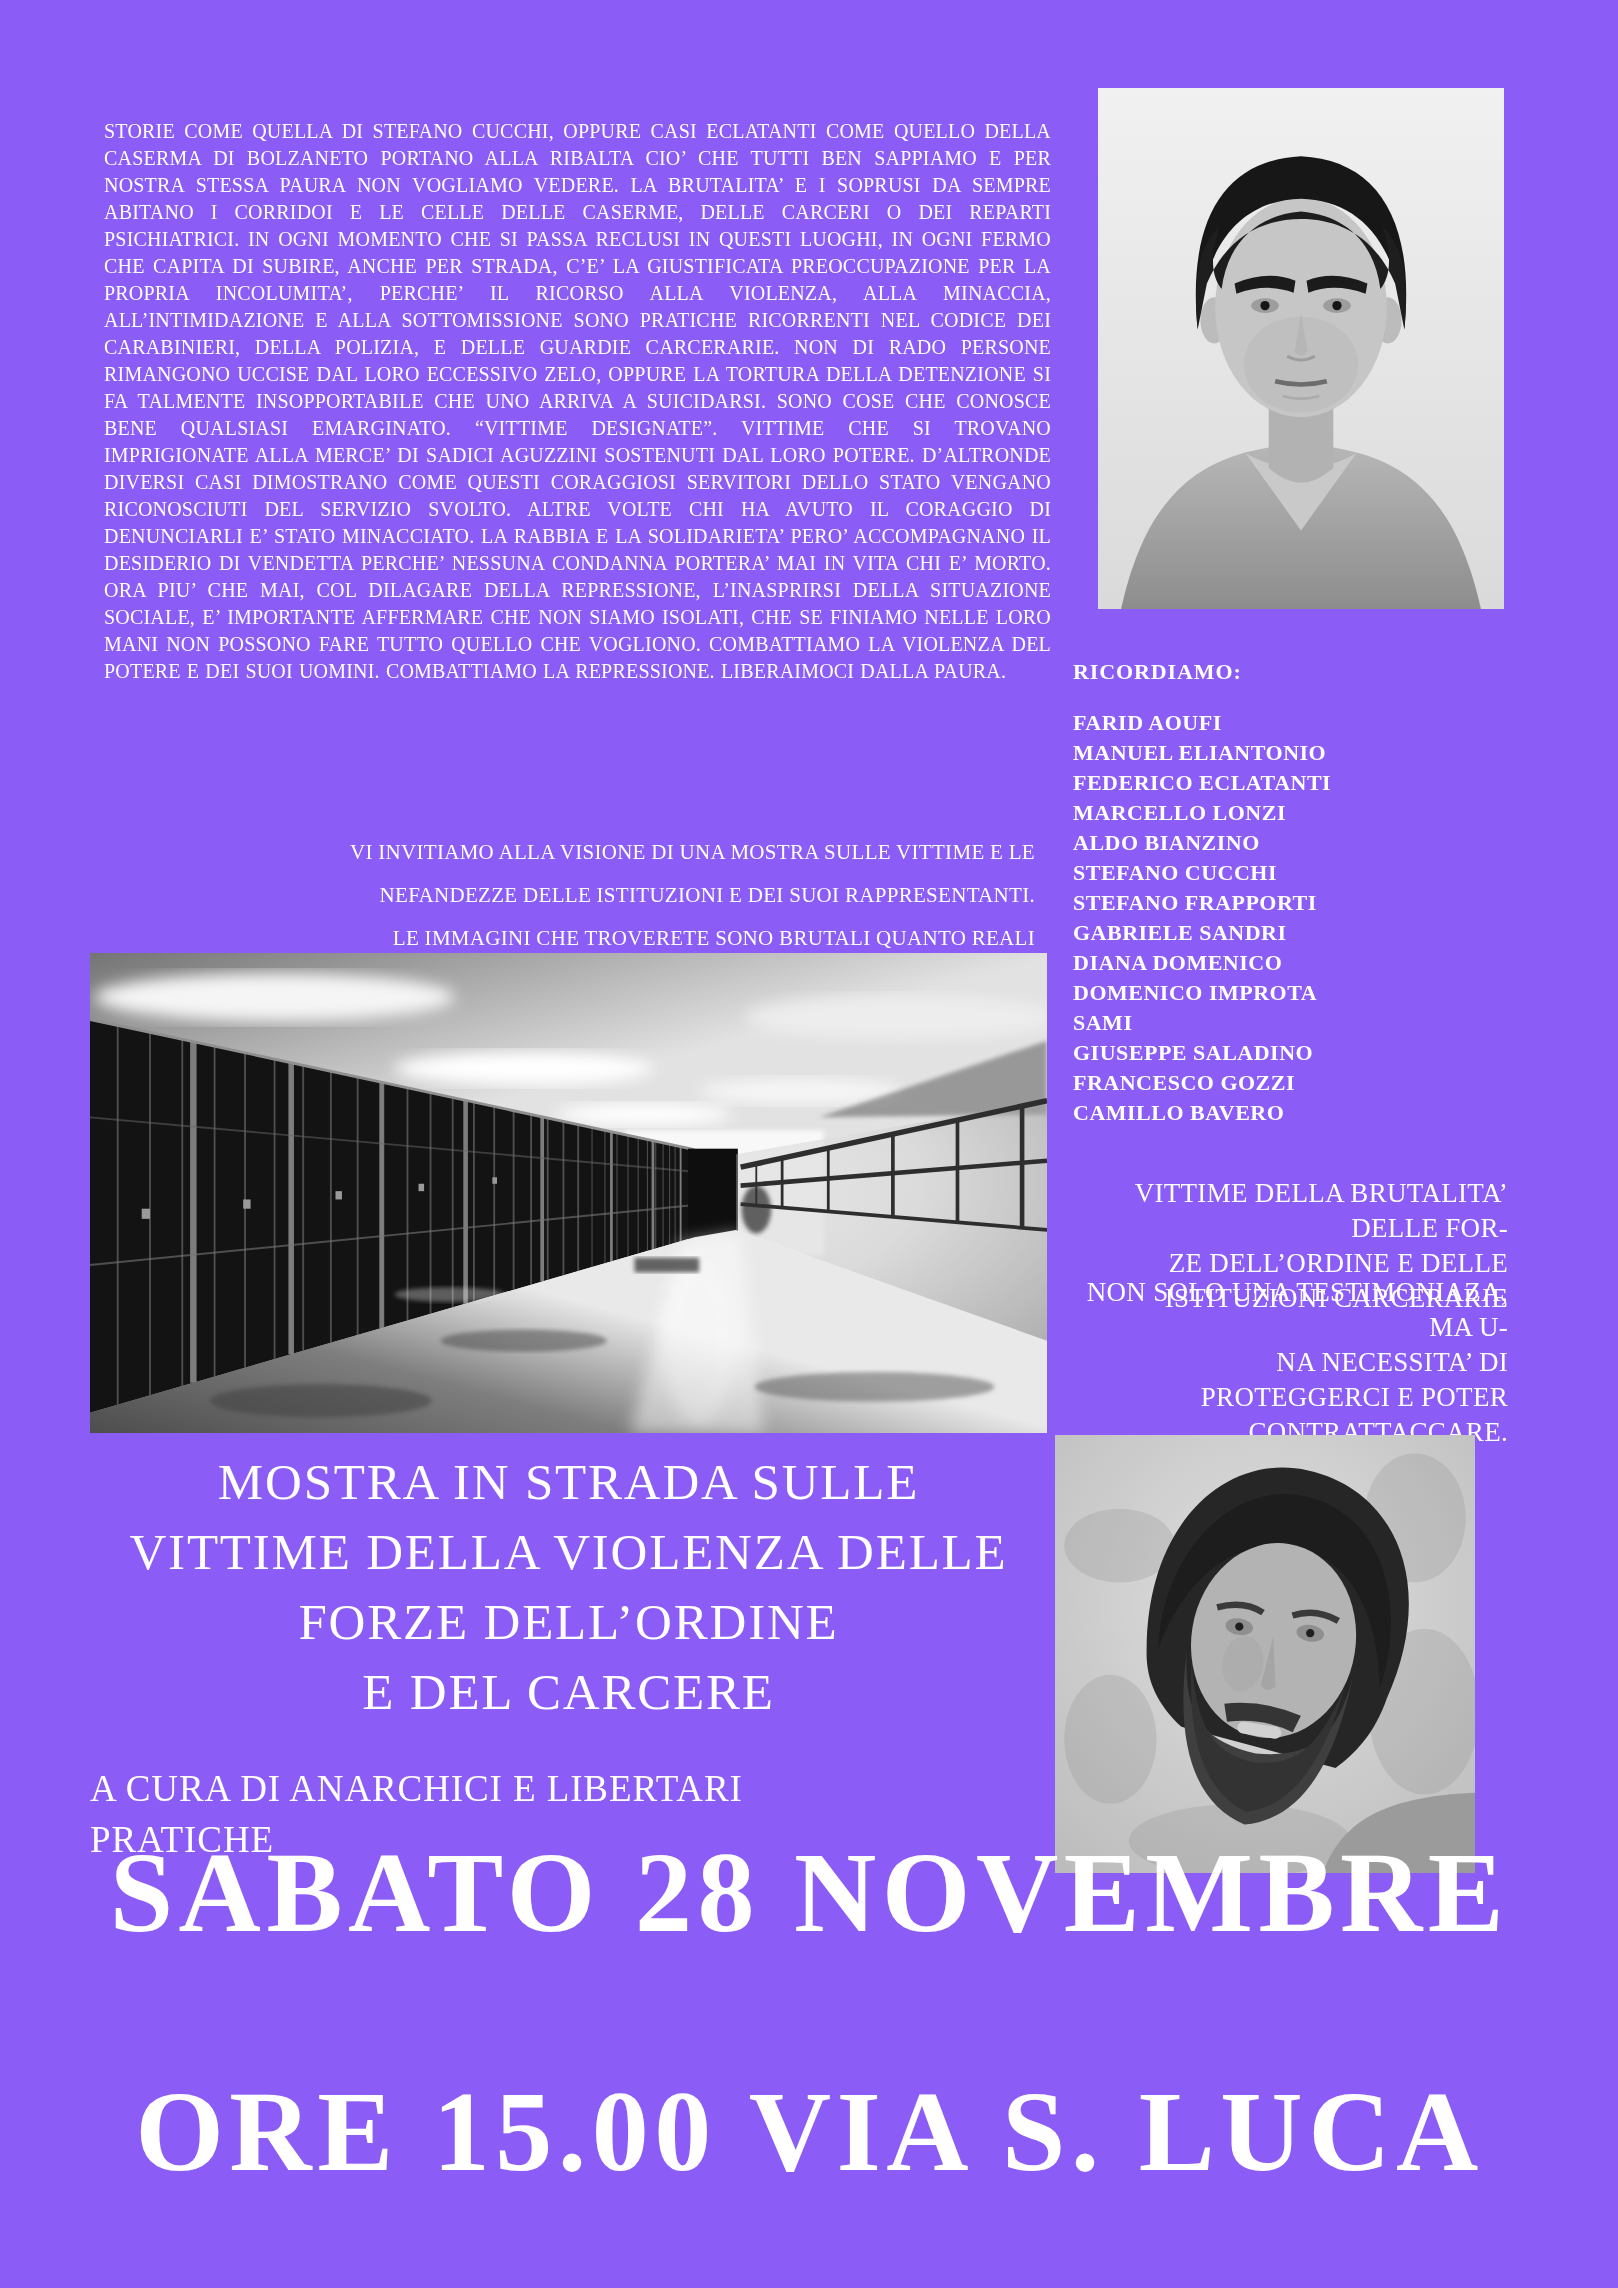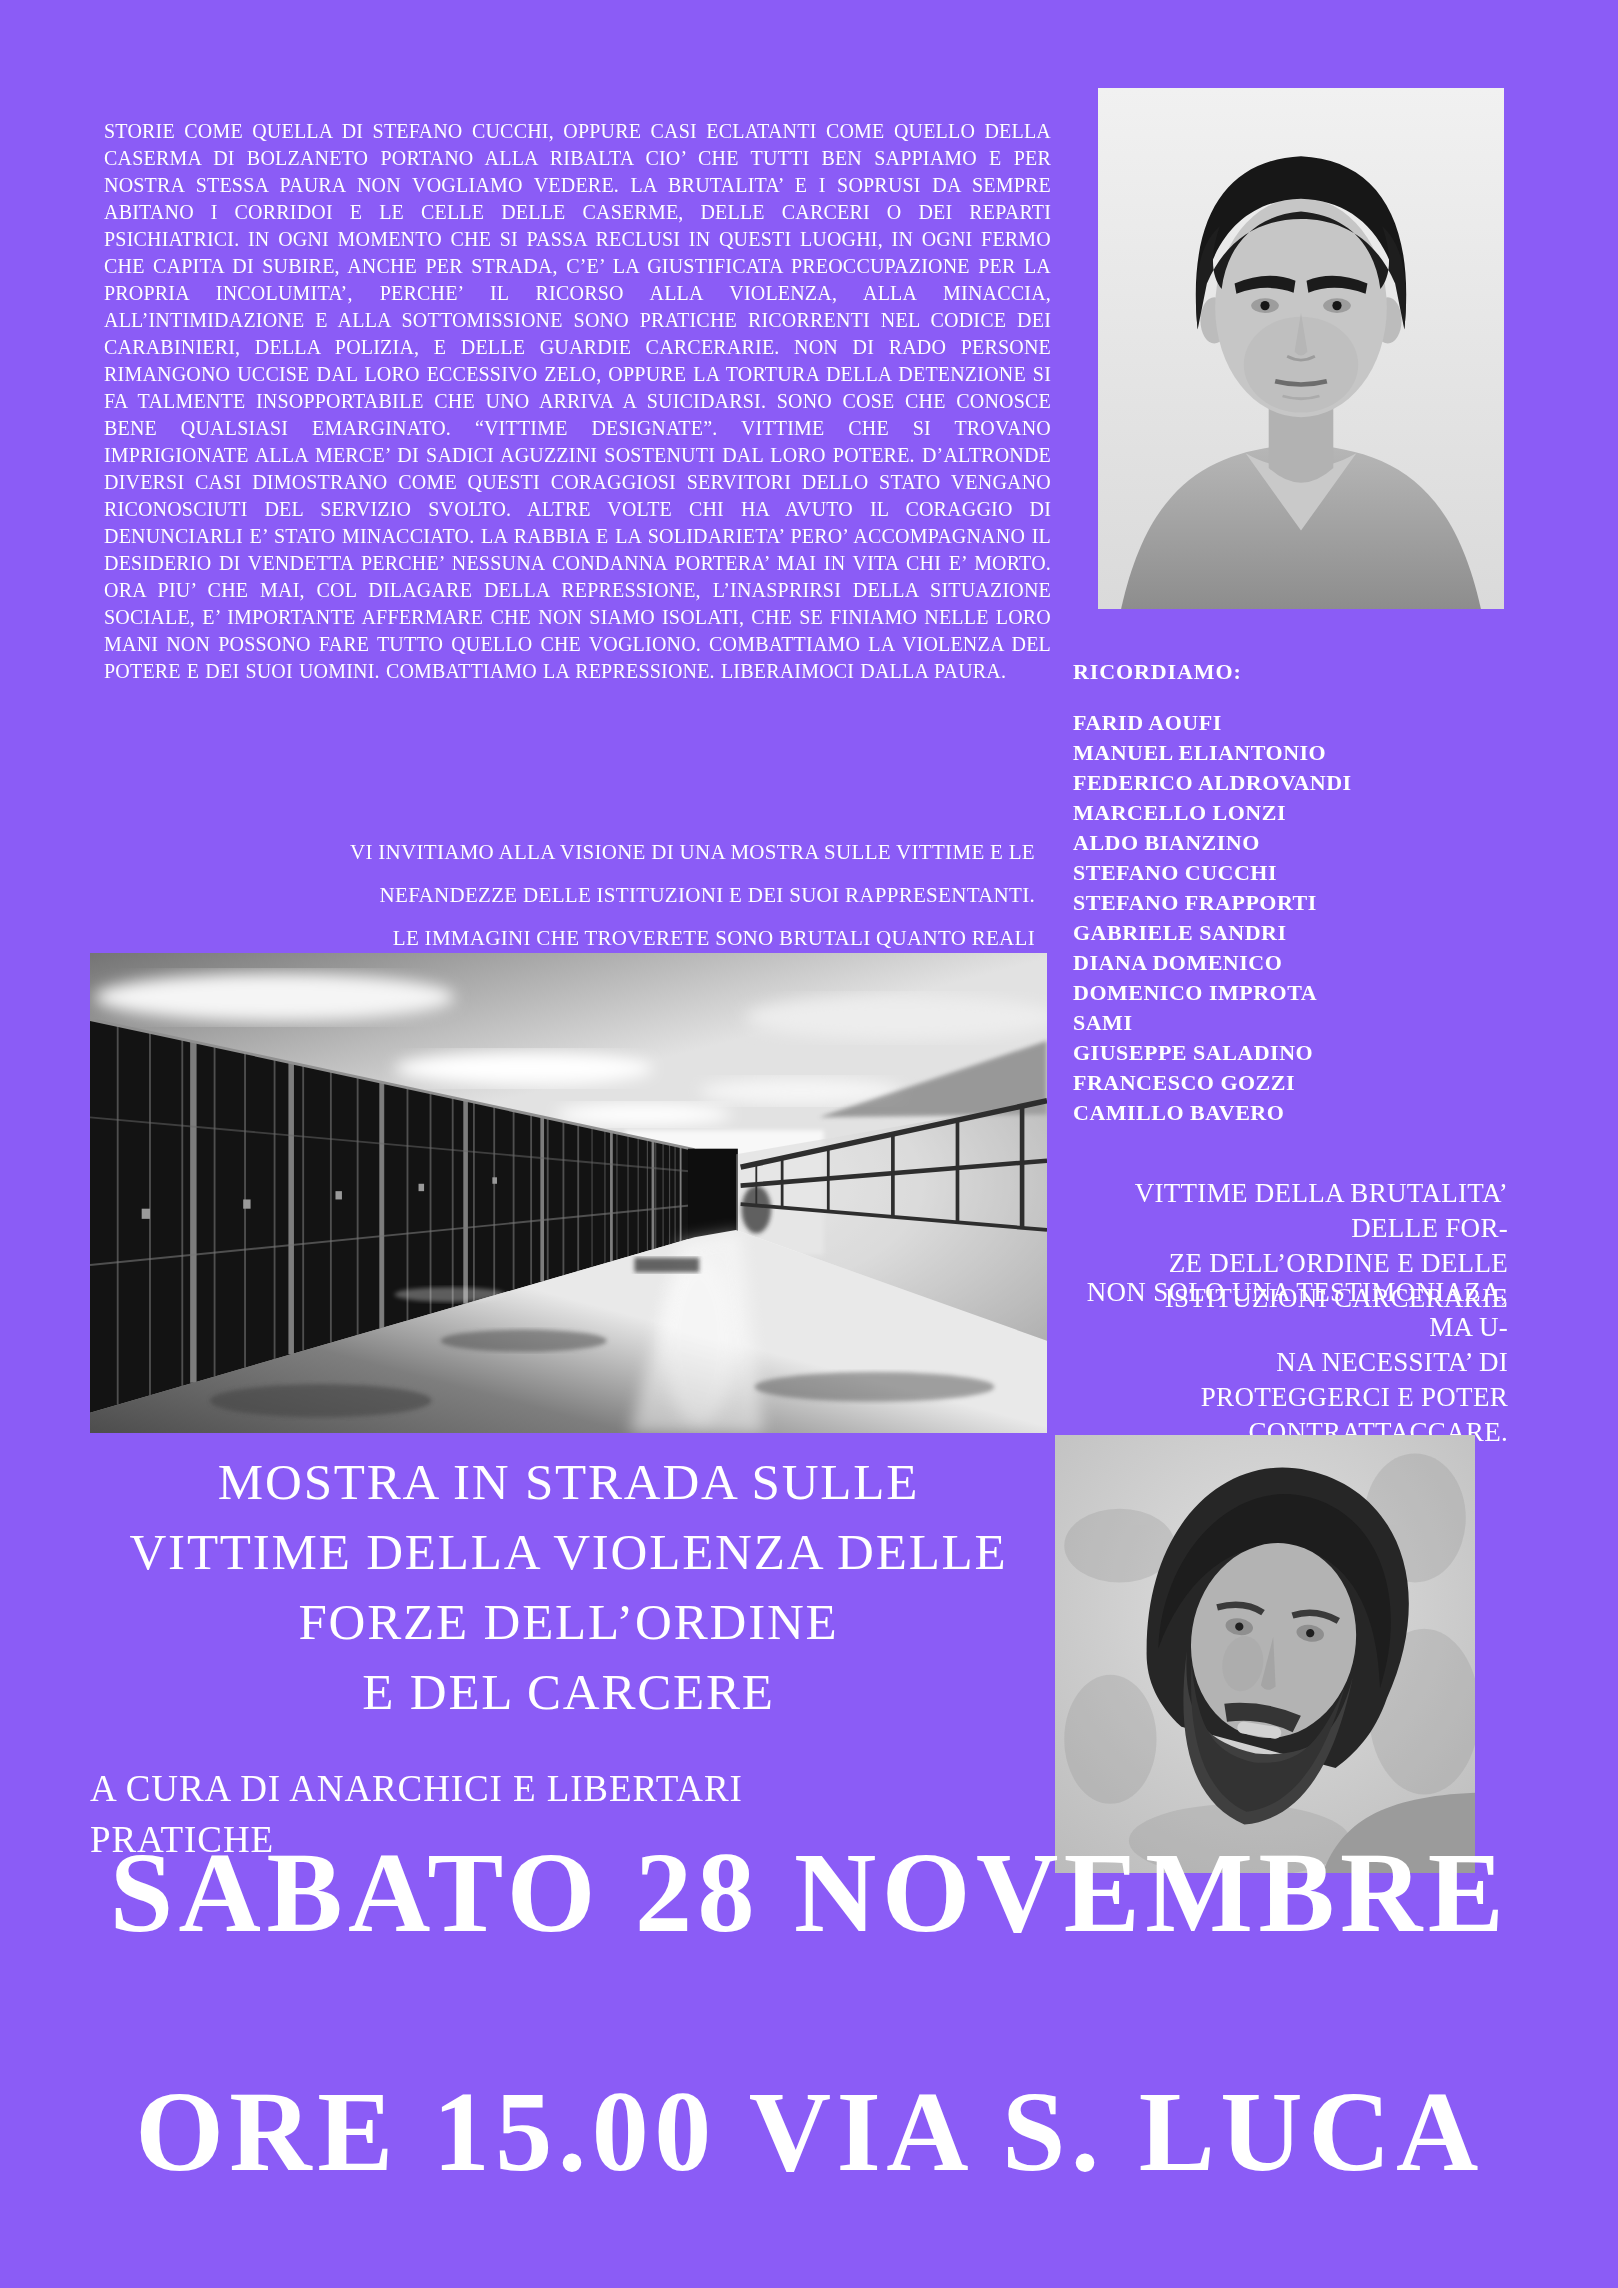--- a/index.html
+++ b/index.html
@@ -94,21 +94,21 @@
       <path d="M205 291 Q220 299 235 291" stroke="#9c9c9c" stroke-width="3" fill="none"></path>
       <path d="M192 318 Q220 325 248 318" stroke="#6d6d6d" stroke-width="5" fill="none"></path>
       <path d="M200 334 Q220 340 240 334" stroke="#ababab" stroke-width="3" fill="none"></path>
     </svg>
   </div>
 
   <div class="memorial-label">RICORDIAMO:</div>
   <div class="memorial-names">
     <div>FARID AOUFI</div>
     <div>MANUEL ELIANTONIO</div>
-    <div>FEDERICO ALDROVANDI</div>
+    <div>FEDERICO ECLATANTI</div>
     <div>MARCELLO LONZI</div>
     <div>ALDO BIANZINO</div>
     <div>STEFANO CUCCHI</div>
     <div>STEFANO FRAPPORTI</div>
     <div>GABRIELE SANDRI</div>
     <div>DIANA DOMENICO</div>
     <div>DOMENICO IMPROTA</div>
     <div>SAMI</div>
     <div>GIUSEPPE SALADINO</div>
     <div>FRANCESCO GOZZI</div>

